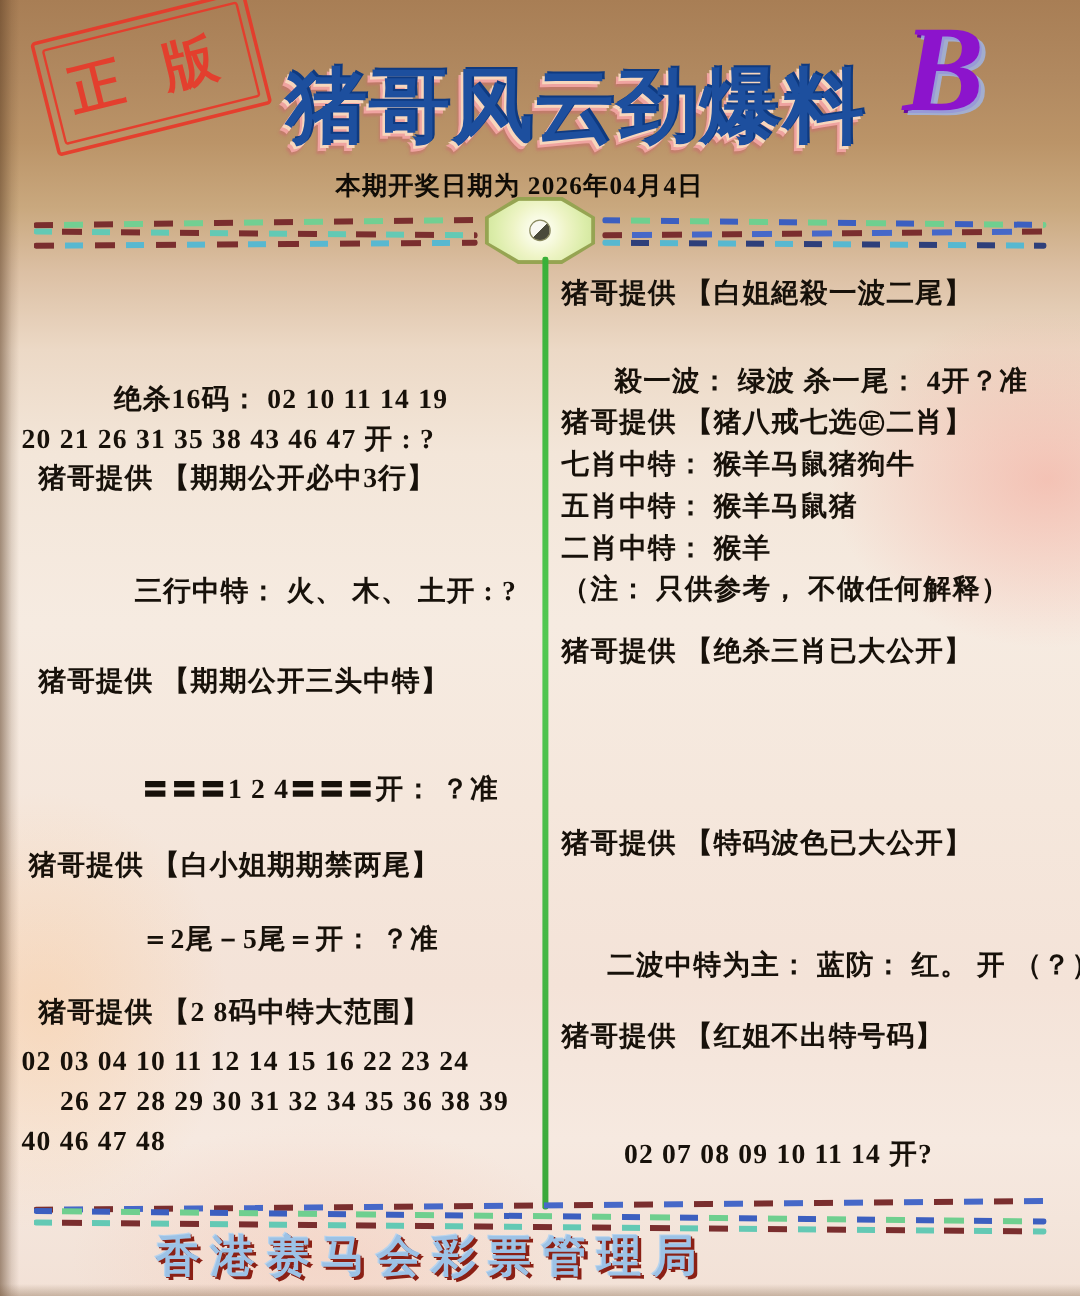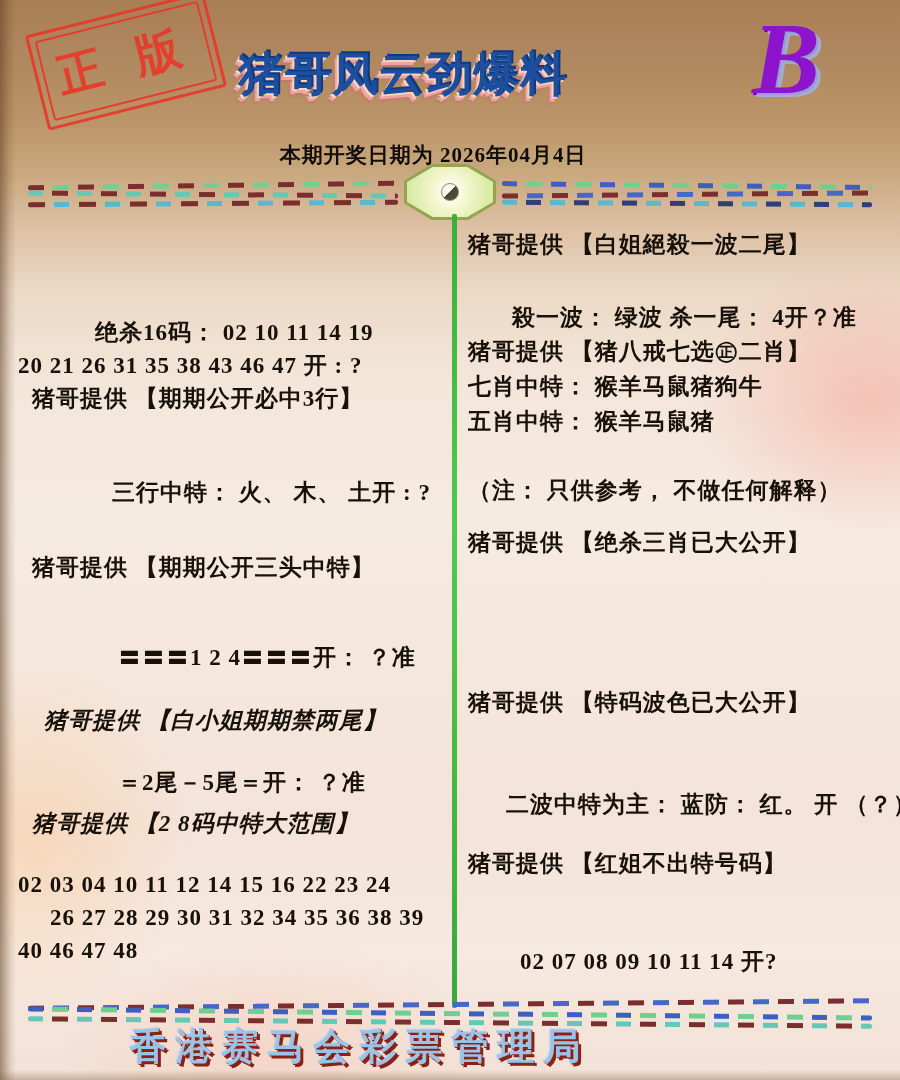--- a/index.html
+++ b/index.html
@@ -37,21 +37,21 @@
     width:164px;height:78px;border:2px solid #e8392a;border-radius:3px;
     display:flex;align-items:center;justify-content:center;
   }
   .stamp-text{
     color:#e8392a;font-size:46px;font-weight:bold;
     letter-spacing:34px;text-indent:20px;white-space:nowrap;
   }
   
   .title{
     position:absolute;left:238px;top:44px;
-    font-size:46px;font-weight:bold;letter-spacing:1px;white-space:nowrap;
+    font-size:68px;font-weight:bold;letter-spacing:1px;white-space:nowrap;
     color:#1d4f9e;
     text-shadow:
       2px -2px 0 #0f3a80,
       -2px 2px 0 #f7d6bd,
       -4px 5px 0 #efa3a0,
       -5px 7px 2px rgba(200,110,110,0.6);
   }
   .edition{
     position:absolute;left:752px;top:8px;
     font-family:"Liberation Serif","DejaVu Serif",serif;
@@ -166,32 +166,33 @@
   </div>
 
   <div class="divider"></div>
 
   <div class="ln" style="left:95px;top:317px;">绝杀16码： 02 10 11 14 19</div>
   <div class="ln" style="left:18px;top:350px;">20 21 26 31 35 38 43 46 47 开 : ?</div>
   <div class="ln" style="left:32px;top:383px;">猪哥提供 【期期公开必中3行】</div>
   <div class="ln" style="left:112px;top:477px;">三行中特： 火、 木、 土开 : ?</div>
   <div class="ln" style="left:32px;top:552px;">猪哥提供 【期期公开三头中特】</div>
   <div class="ln" style="left:118px;top:642px;">〓〓〓1 2 4〓〓〓开： ？准</div>
-  <div class="ln" style="left:44px;top:705px;font-style:italic;">猪哥提供 【白小姐期期禁两尾】</div>
+  <div class="ln" style="left:24px;top:705px;">猪哥提供 【白小姐期期禁两尾】</div>
   <div class="ln" style="left:118px;top:767px;">＝2尾－5尾＝开： ？准</div>
-  <div class="ln" style="left:32px;top:808px;font-style:italic;">猪哥提供 【2 8码中特大范围】</div>
+  <div class="ln" style="left:32px;top:828px;">猪哥提供 【2 8码中特大范围】</div>
   <div class="ln" style="left:18px;top:872px;">02 03 04 10 11 12 14 15 16 22 23 24</div>
   <div class="ln" style="left:18px;top:905px;margin-left:32px;">26 27 28 29 30 31 32 34 35 36 38 39</div>
   <div class="ln" style="left:18px;top:938px;">40 46 47 48</div>
 
   <div class="ln" style="left:468px;top:229px;">猪哥提供 【白姐絕殺一波二尾】</div>
   <div class="ln" style="left:512px;top:302px;">殺一波： 绿波 杀一尾： 4开？准</div>
   <div class="ln" style="left:468px;top:336px;">猪哥提供 【猪八戒七选㊣二肖】</div>
   <div class="ln" style="left:468px;top:371px;">七肖中特： 猴羊马鼠猪狗牛</div>
   <div class="ln" style="left:468px;top:406px;">五肖中特： 猴羊马鼠猪</div>
+  <div class="ln" style="left:468px;top:441px;">二肖中特： 猴羊</div>
   <div class="ln" style="left:468px;top:475px;">（注： 只供参考，  不做任何解释）</div>
   <div class="ln" style="left:468px;top:527px;">猪哥提供 【绝杀三肖已大公开】</div>
   <div class="ln" style="left:468px;top:687px;">猪哥提供 【特码波色已大公开】</div>
   <div class="ln" style="left:506px;top:789px;">二波中特为主： 蓝防： 红。 开 （？）</div>
   <div class="ln" style="left:468px;top:848px;">猪哥提供 【红姐不出特号码】</div>
   <div class="ln" style="left:520px;top:946px;">02 07 08 09 10 11 14  开?</div>
 
   <div class="band band-bottom">
     <div class="band-seg">
       <div class="dashrow r5"></div>

